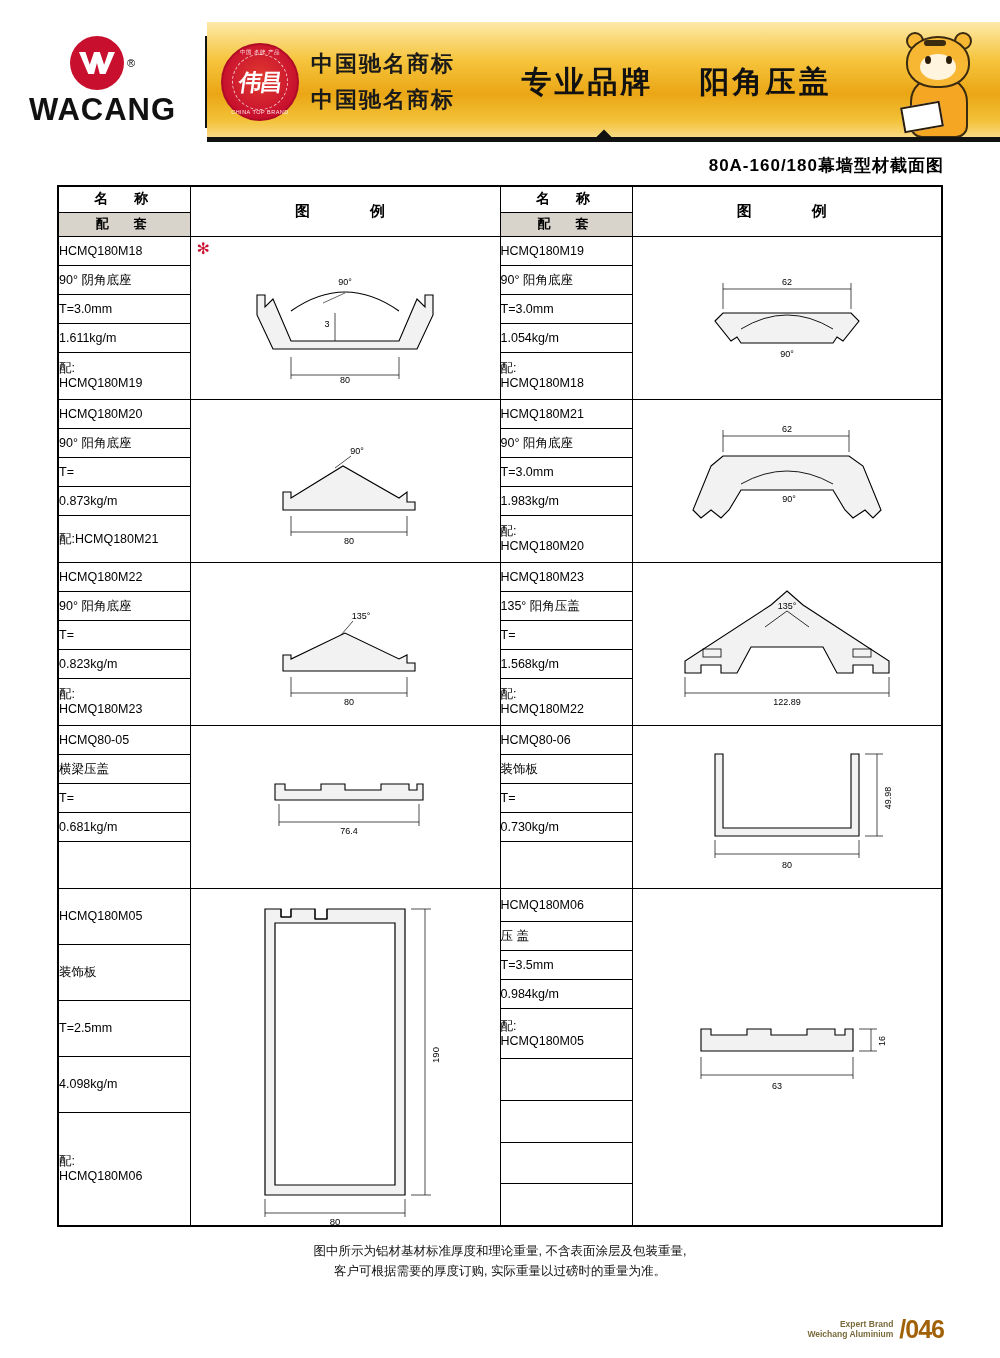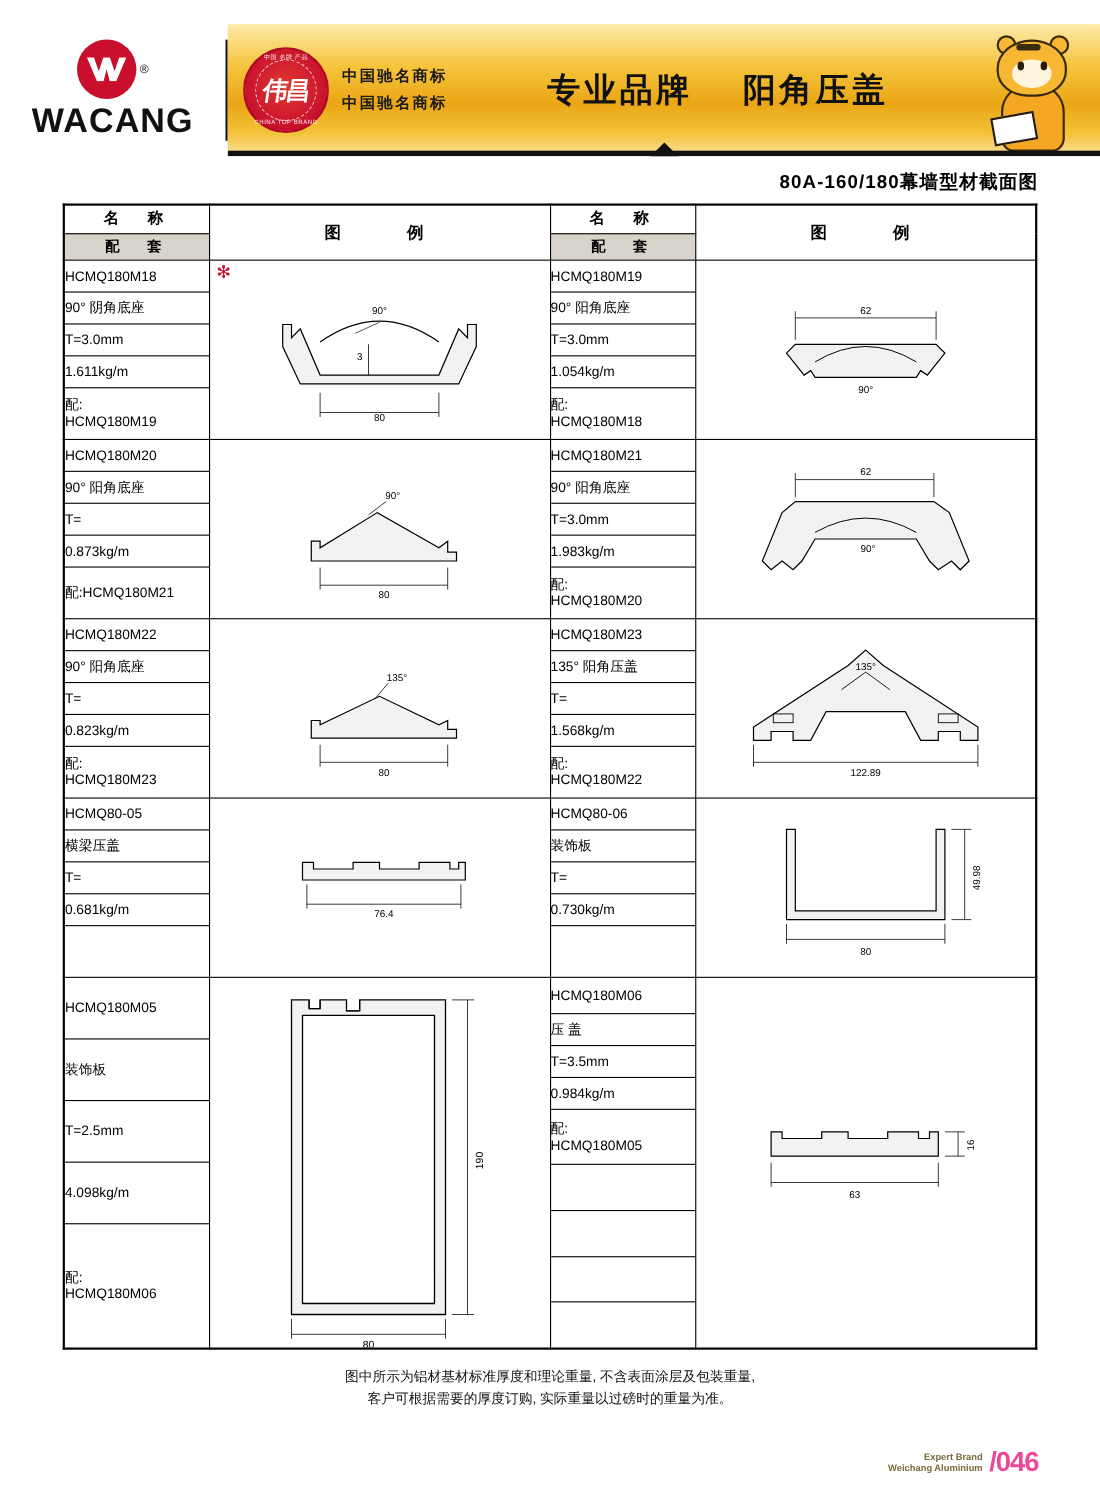--- a/index.html
+++ b/index.html
@@ -131,21 +131,21 @@
 
   .banner-cn-small {
     margin-left: 12px;
     display: flex;
     flex-direction: column;
     justify-content: center;
     gap: 6px;
     flex: none;
   }
   .banner-cn-small div {
-    font-size: 14px;
+    font-size: 22px;
     font-weight: bold;
     color: #1a1a1a;
     letter-spacing: 2px;
     text-align: center;
   }
   .banner-main {
     flex: 1;
     display: flex;
     flex-direction: row;
     justify-content: center;
@@ -317,21 +317,21 @@
   .pagebar .en {
     text-align: right;
     font-size: 8.5px;
     color: #7a6a3a;
     line-height: 1.25;
     font-weight: bold;
   }
   .pagebar .num {
     font-size: 25px;
     font-weight: bold;
-    color: #ec4899;
+    color: #a16207;
     letter-spacing: -1px;
     line-height: .9;
   }
 </style>
 </head>
 <body>
 
 <div class="header">
 
   <div class="logo-block">

